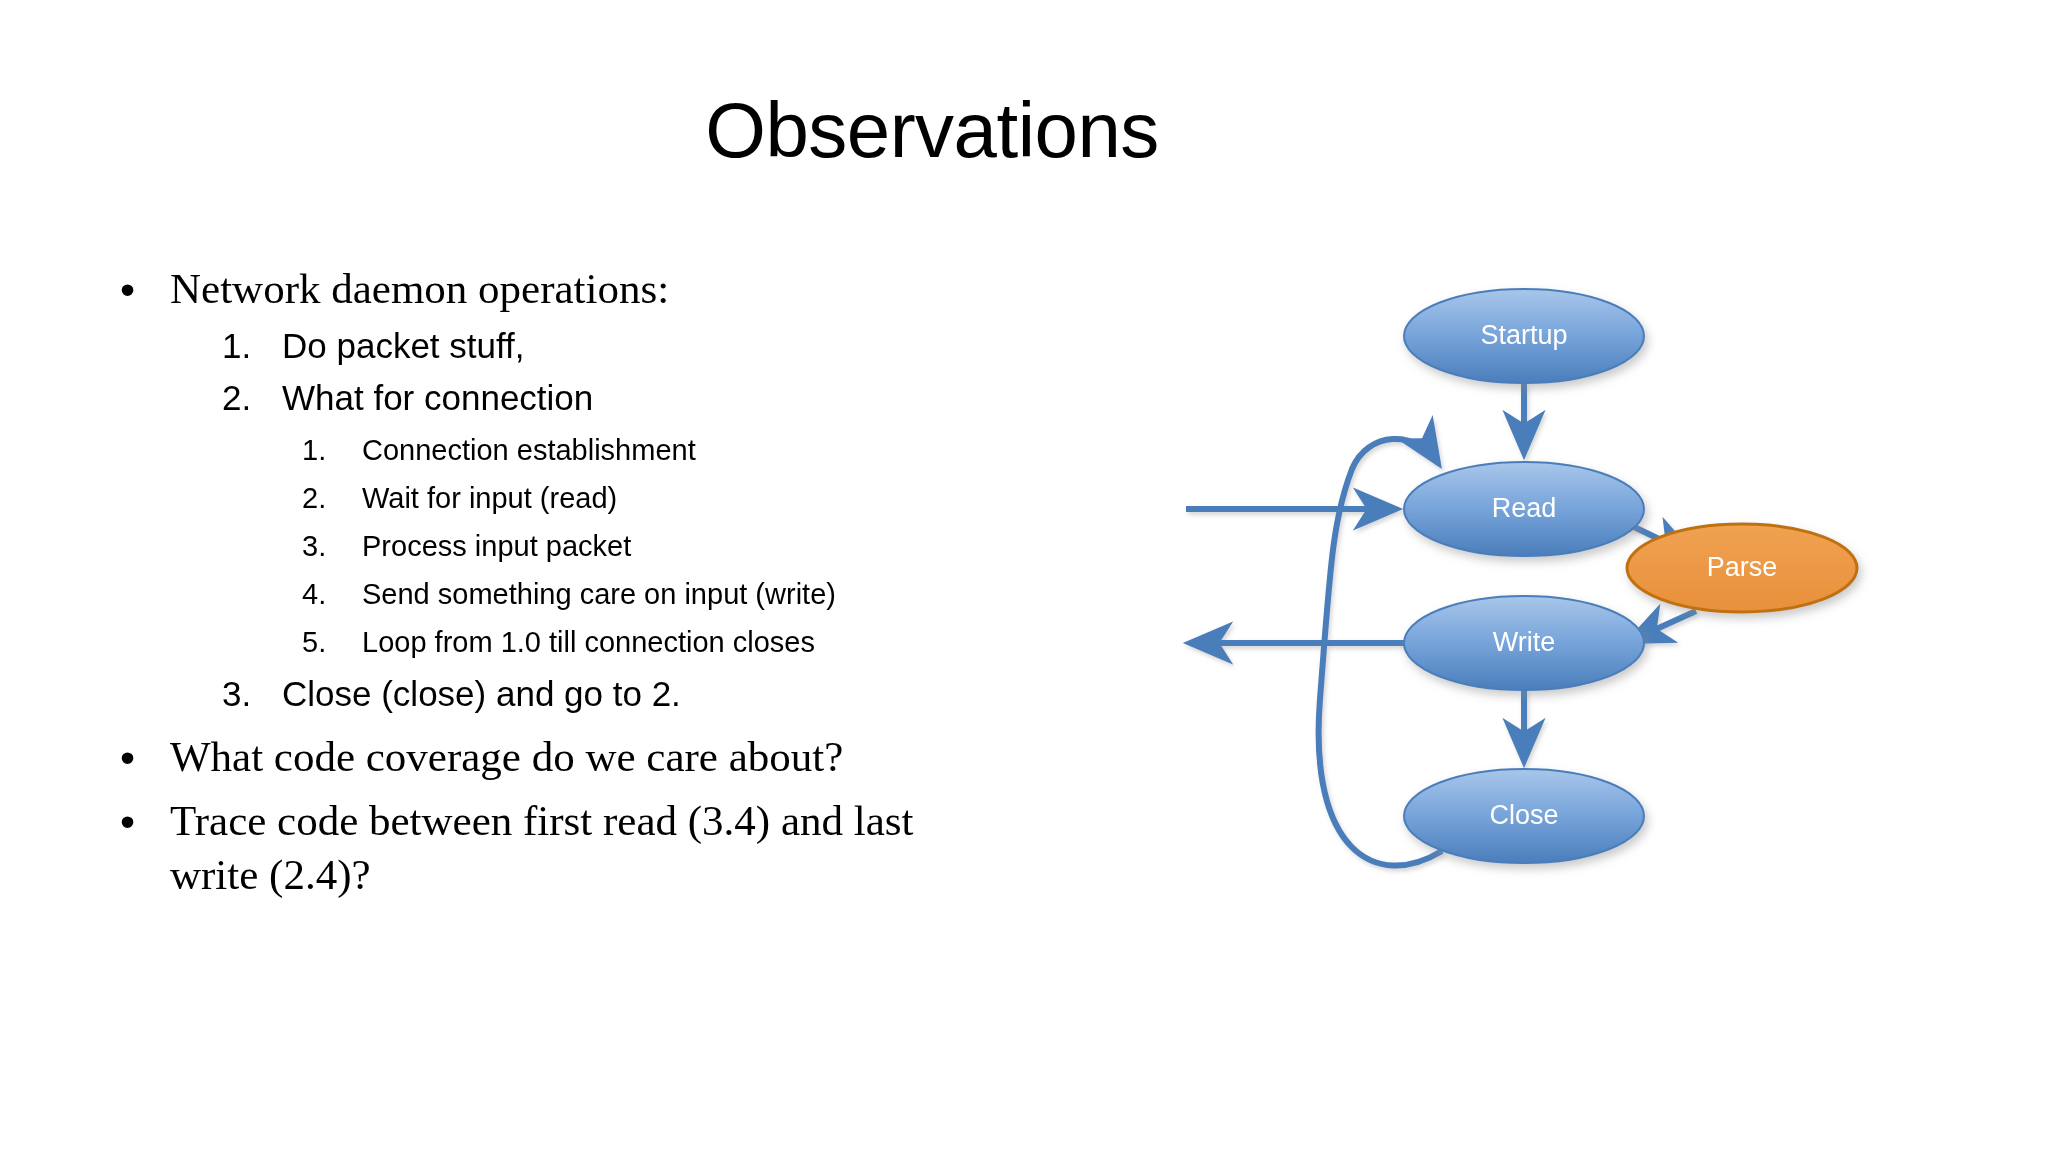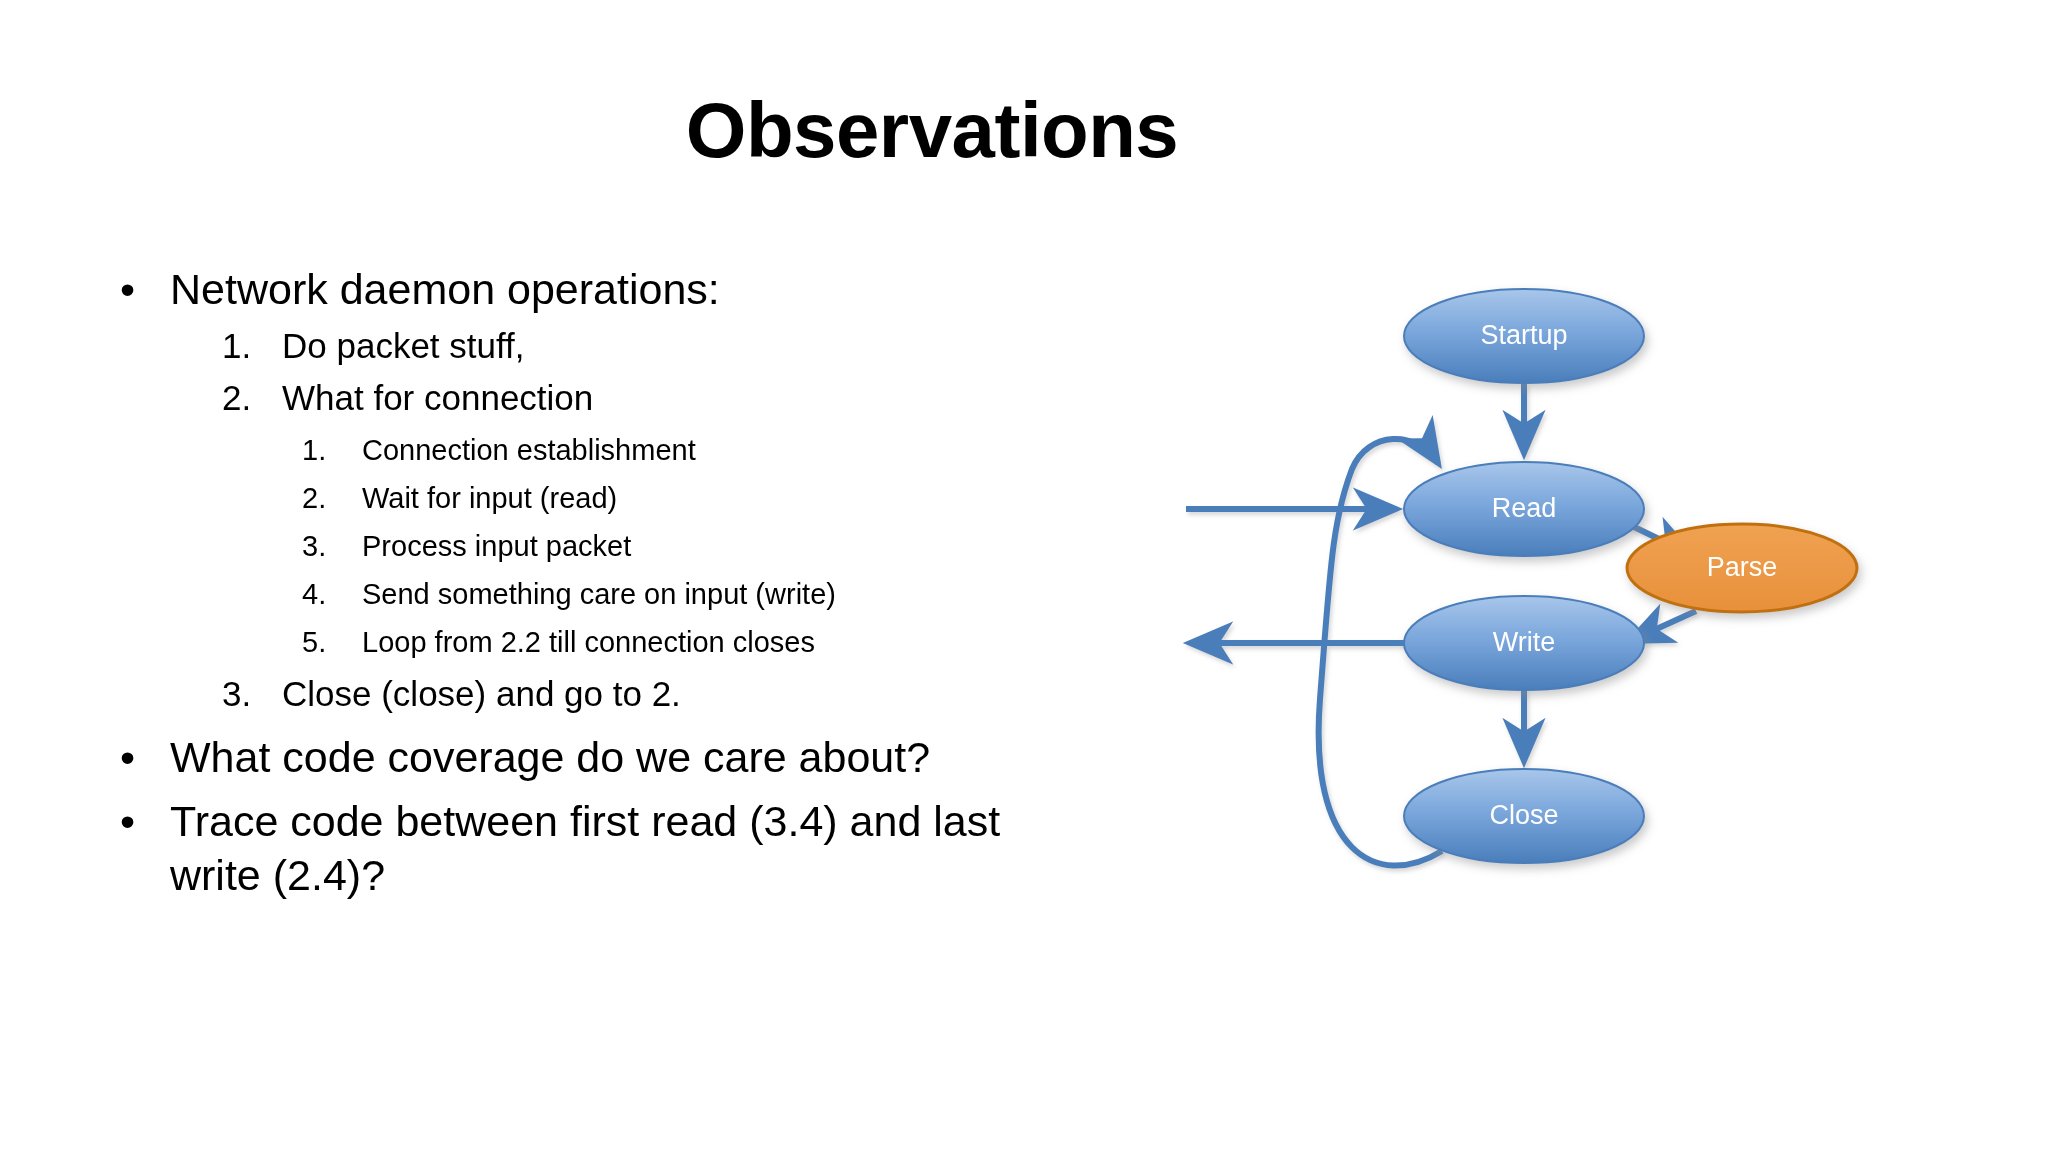--- a/index.html
+++ b/index.html
@@ -25,21 +25,21 @@
 
   
   .slide-title {
     position: absolute;
     left: 0;
     top: 88px;
     width: 1864px;
     text-align: center;
     font-size: 78px;
     line-height: 84px;
-    font-weight: 700;
+    font-weight: 400;
     letter-spacing: -0.5px;
     color: #000000;
     white-space: nowrap;
   }
 
   
   .body-col {
     position: absolute;
     left: 108px;
     top: 262px;
@@ -61,20 +61,21 @@
   }
   li.b1 > .bullet {
     position: absolute;
     left: 12px;
     top: 0;
     font-size: 43px;
     line-height: 54px;
   }
   li.b1 > .txt {
     display: block;
+    font-family: Liberation Serif, serif;
   }
 
   li.b1.spaced {
     margin-top: 10px;
   }
 
   
   ol.lvl2 {
     list-style: none;
     margin: 4px 0 0 0;
@@ -177,21 +178,21 @@
               <li>
                 <span class="num">3.</span>
                 <span>Process input packet</span>
               </li>
               <li>
                 <span class="num">4.</span>
                 <span>Send something care on input (write)</span>
               </li>
               <li>
                 <span class="num">5.</span>
-                <span>Loop from 2.2 till connection closes</span>
+                <span>Loop from 1.0 till connection closes</span>
               </li>
             </ol>
           </li>
 
           <li>
             <span class="num">3.</span>
             <span>Close (close) and go to 2.</span>
           </li>
 
         </ol>

